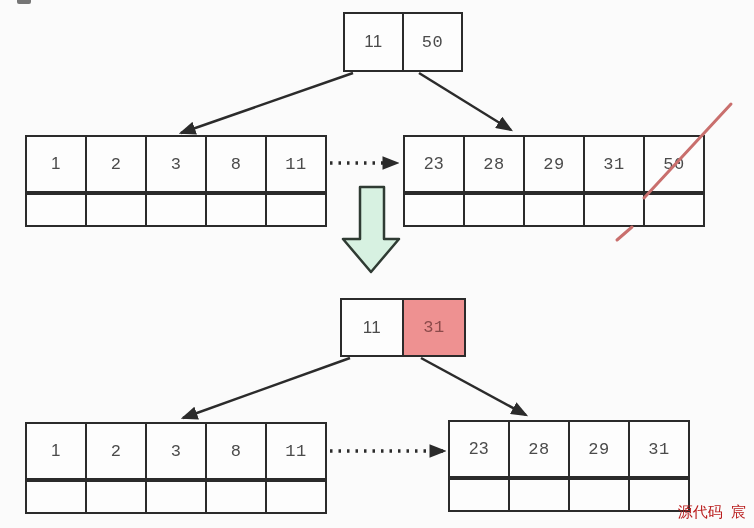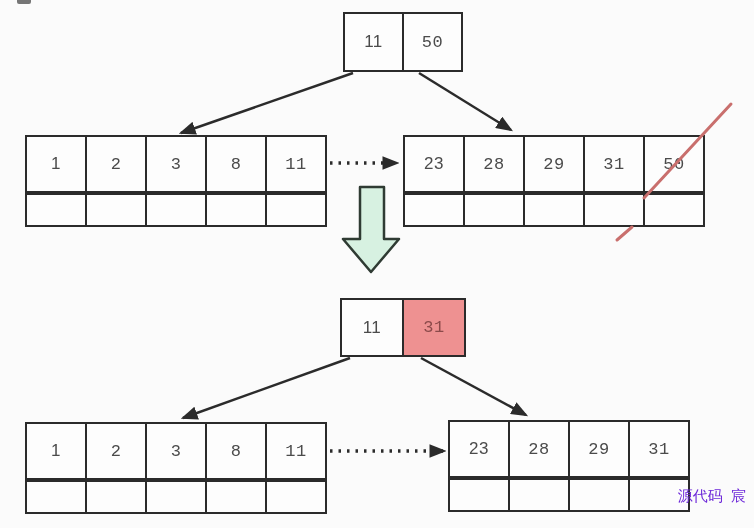--- a/index.html
+++ b/index.html
@@ -33,22 +33,22 @@
   svg.overlay{
     position:absolute;left:0;top:0;width:754px;height:528px;
     pointer-events:none;z-index:5;
   }
   .solid-arrow{stroke:#2b2b2b;stroke-width:2.5;fill:none;}
   .dotted-arrow{stroke:#2b2b2b;stroke-width:3.4;fill:none;stroke-dasharray:2.5 6;}
   .red-strike{stroke-width:3;fill:none;stroke-linecap:round;}
   .green-arrow{stroke:#2f3b33;stroke-width:2.5;stroke-linejoin:round;}
   
   .watermark{
-    position:absolute;right:8px;bottom:22px;
-    font-size:15px;color:#6d28d9;white-space:pre;z-index:6;
+    position:absolute;right:8px;bottom:6px;
+    font-size:15px;color:#b91c1c;white-space:pre;z-index:6;
   }
   
   .artifact{
     position:absolute;left:17px;top:0;width:14px;height:4px;
     background:#4a4a4a;opacity:.75;border-radius:0 0 2px 2px;z-index:1;
   }
 </style>
 </head>
 <body>
 

